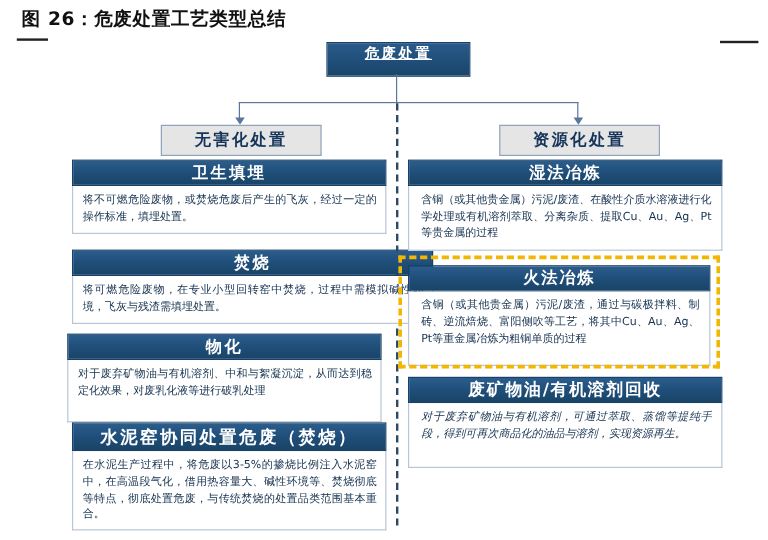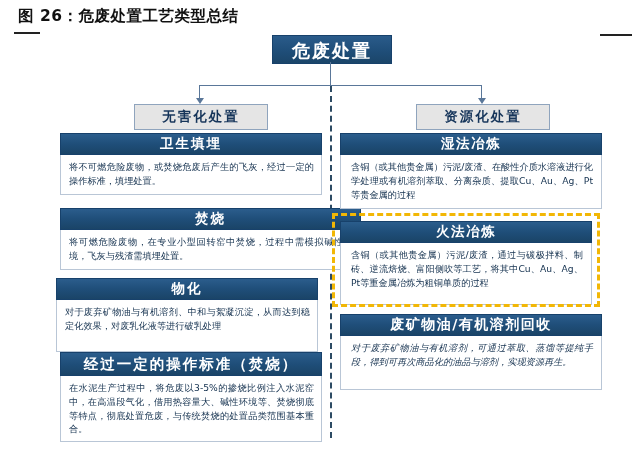--- a/index.html
+++ b/index.html
@@ -52,26 +52,27 @@
   
   .root-node {
     position: absolute;
     left: 272px;
     top: 35px;
     width: 118px;
     height: 27px;
     background: linear-gradient(180deg, #2a5b8a 0%, #1f4e79 55%, #1b4569 100%);
     border: 1px solid #17416b;
     display: flex;
-    align-items: flex-end;
+    align-items: flex-start;
     justify-content: center;
     color: #ffffff;
-    font-size: 18px;
+    font-size: 12px;
     font-weight: bold;
     letter-spacing: 2px;
+    text-decoration: underline;
   }
 
   
   .conn {
     position: absolute;
     background: #5a7799;
   }
   .conn-v-main { left: 330px; top: 62px; width: 1.4px; height: 24px; }
   .conn-h-main { left: 199px; top: 85px; width: 283px; height: 1.4px; }
   .conn-v-left { left: 199px; top: 85px; width: 1.4px; height: 14px; }
@@ -215,21 +216,21 @@
       <div class="card-head">焚烧</div>
       <div class="card-body">将可燃危险废物，在专业小型回转窑中焚烧，过程中需模拟碱性环境，飞灰与残渣需填埋处置。</div>
     </div>
 
     <div class="card c-l3">
       <div class="card-head">物化</div>
       <div class="card-body">对于废弃矿物油与有机溶剂、中和与絮凝沉淀，从而达到稳定化效果，对废乳化液等进行破乳处理</div>
     </div>
 
     <div class="card c-l4">
-      <div class="card-head">经过一定的操作标准（焚烧）</div>
+      <div class="card-head">水泥窑协同处置危废（焚烧）</div>
       <div class="card-body">在水泥生产过程中，将危废以3-5%的掺烧比例注入水泥窑中，在高温段气化，借用热容量大、碱性环境等、焚烧彻底等特点，彻底处置危废，与传统焚烧的处置品类范围基本重合。</div>
     </div>
 
   </div>
 
   <div class="col-right">
 
     <div class="card c-r1">
       <div class="card-head">湿法冶炼</div>
       <div class="card-body">含铜（或其他贵金属）污泥/废渣、在酸性介质水溶液进行化学处理或有机溶剂萃取、分离杂质、提取Cu、Au、Ag、Pt等贵金属的过程</div>

